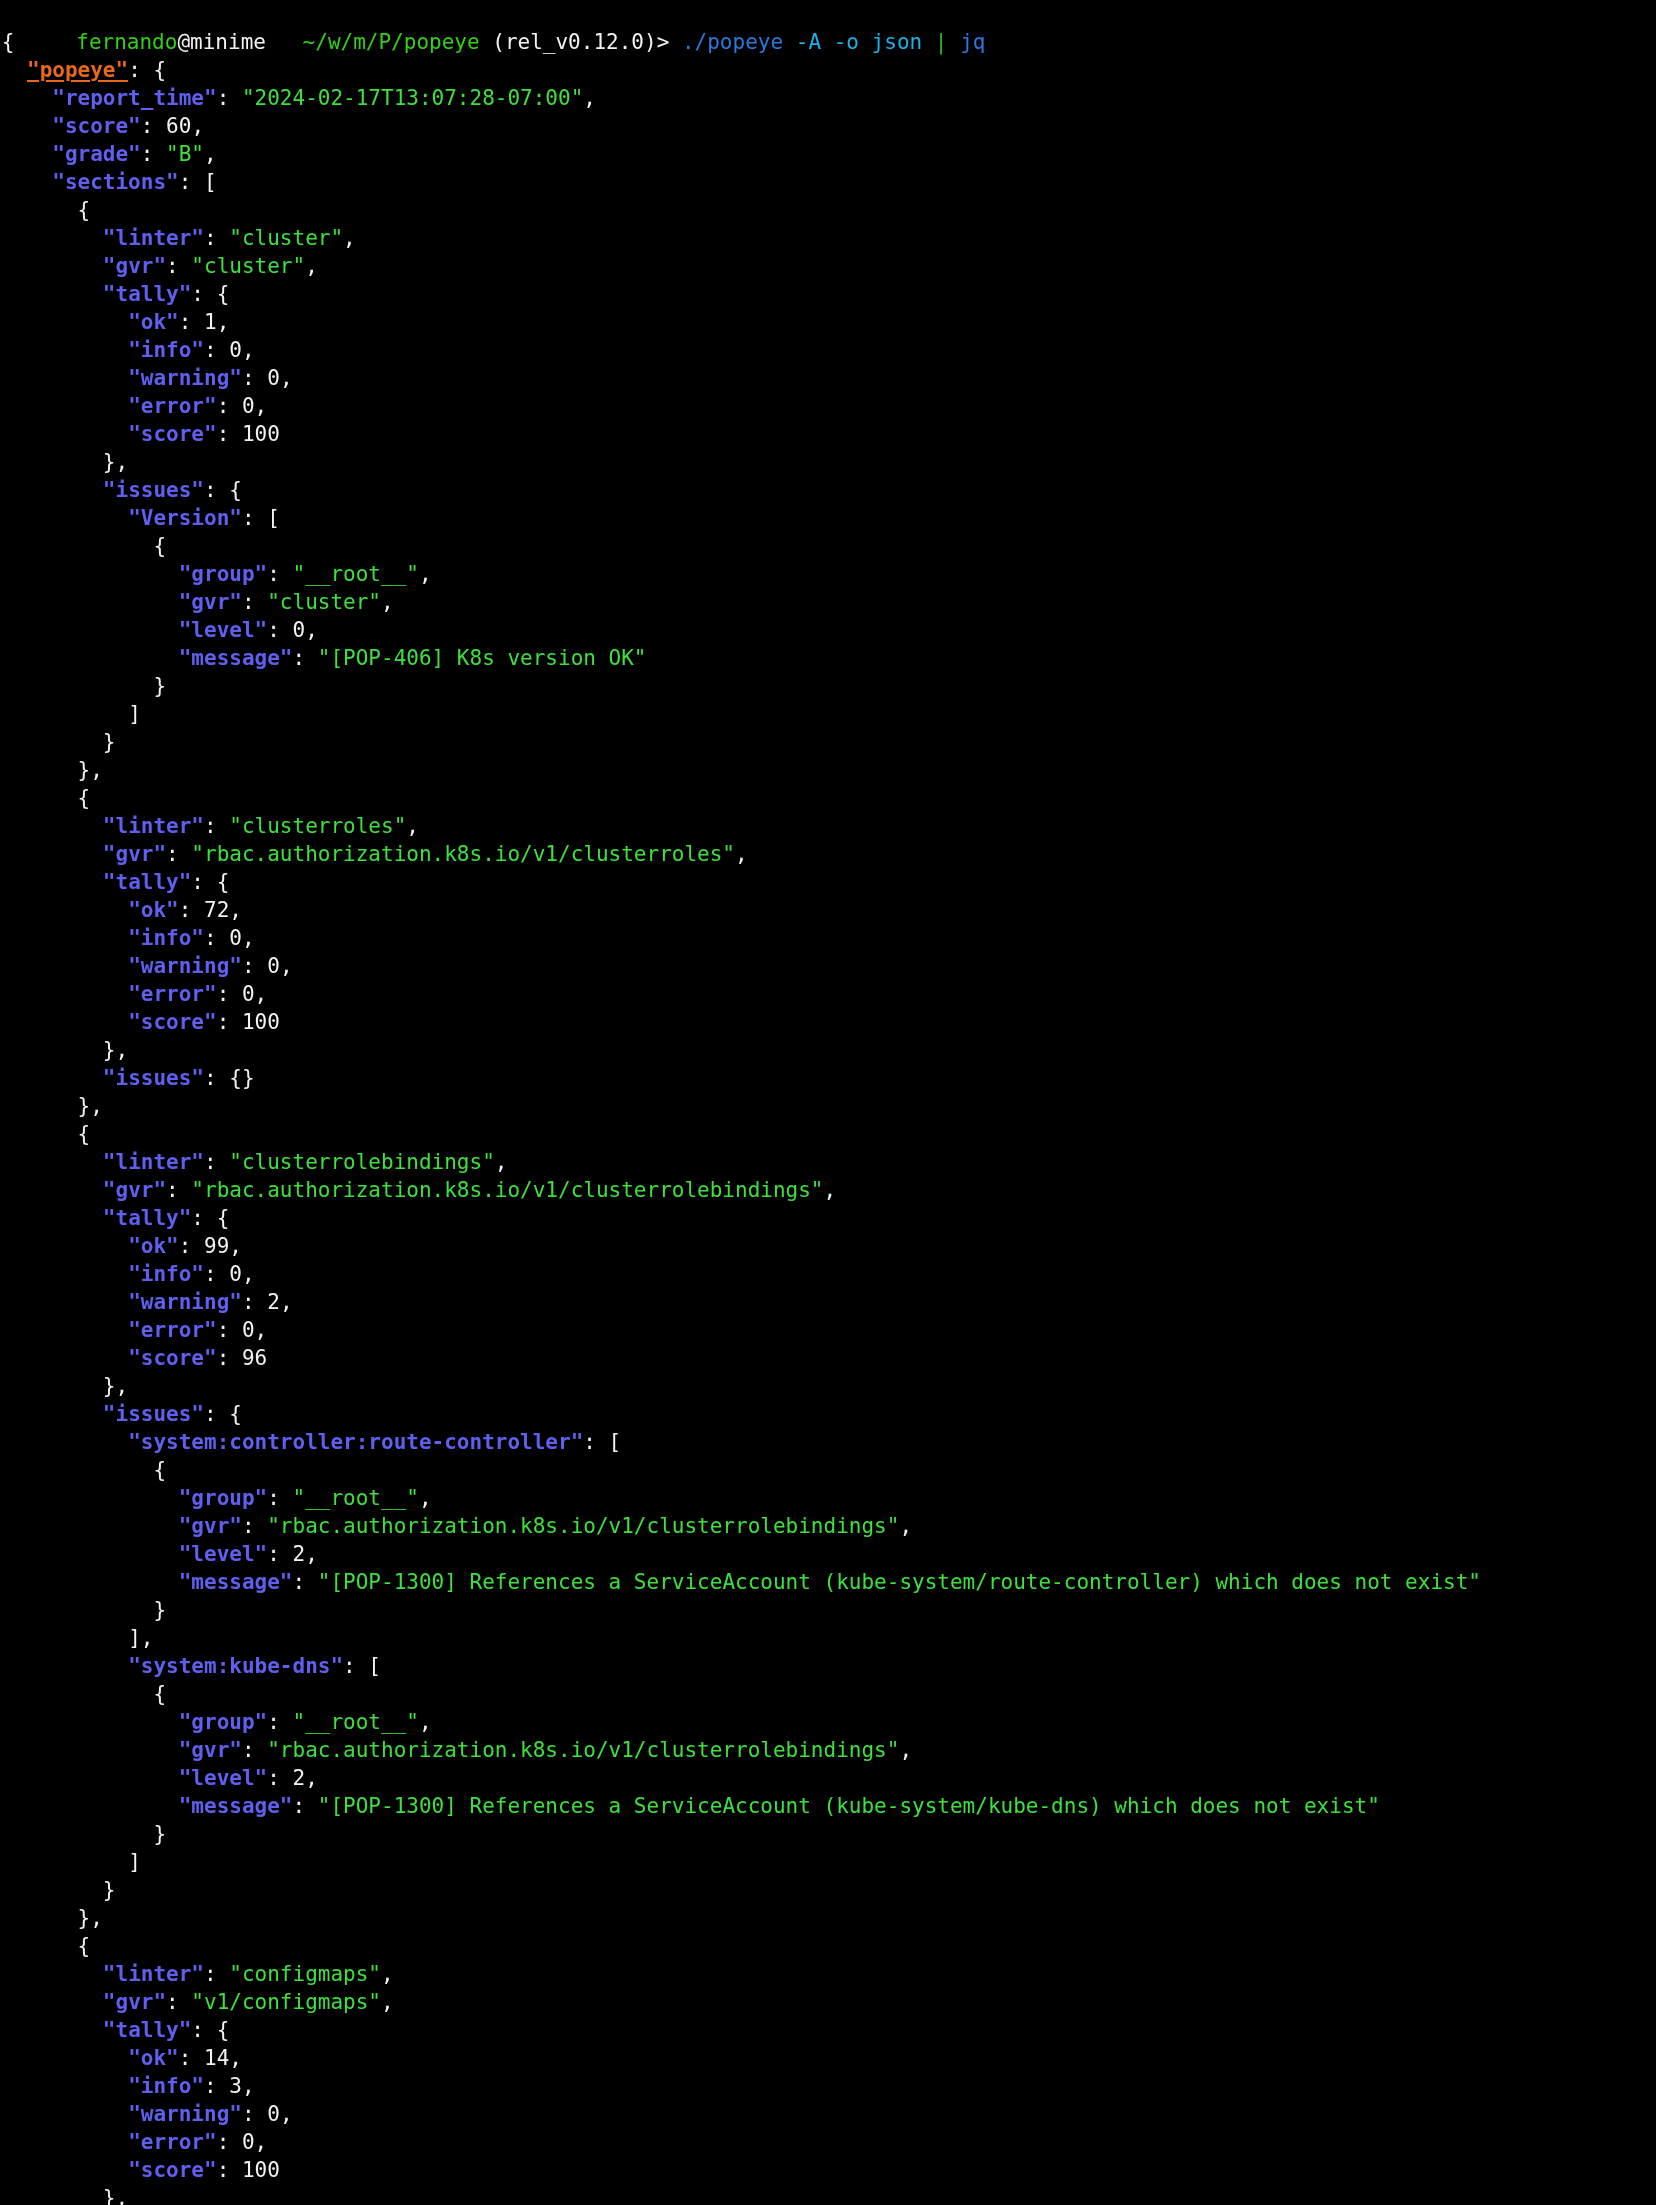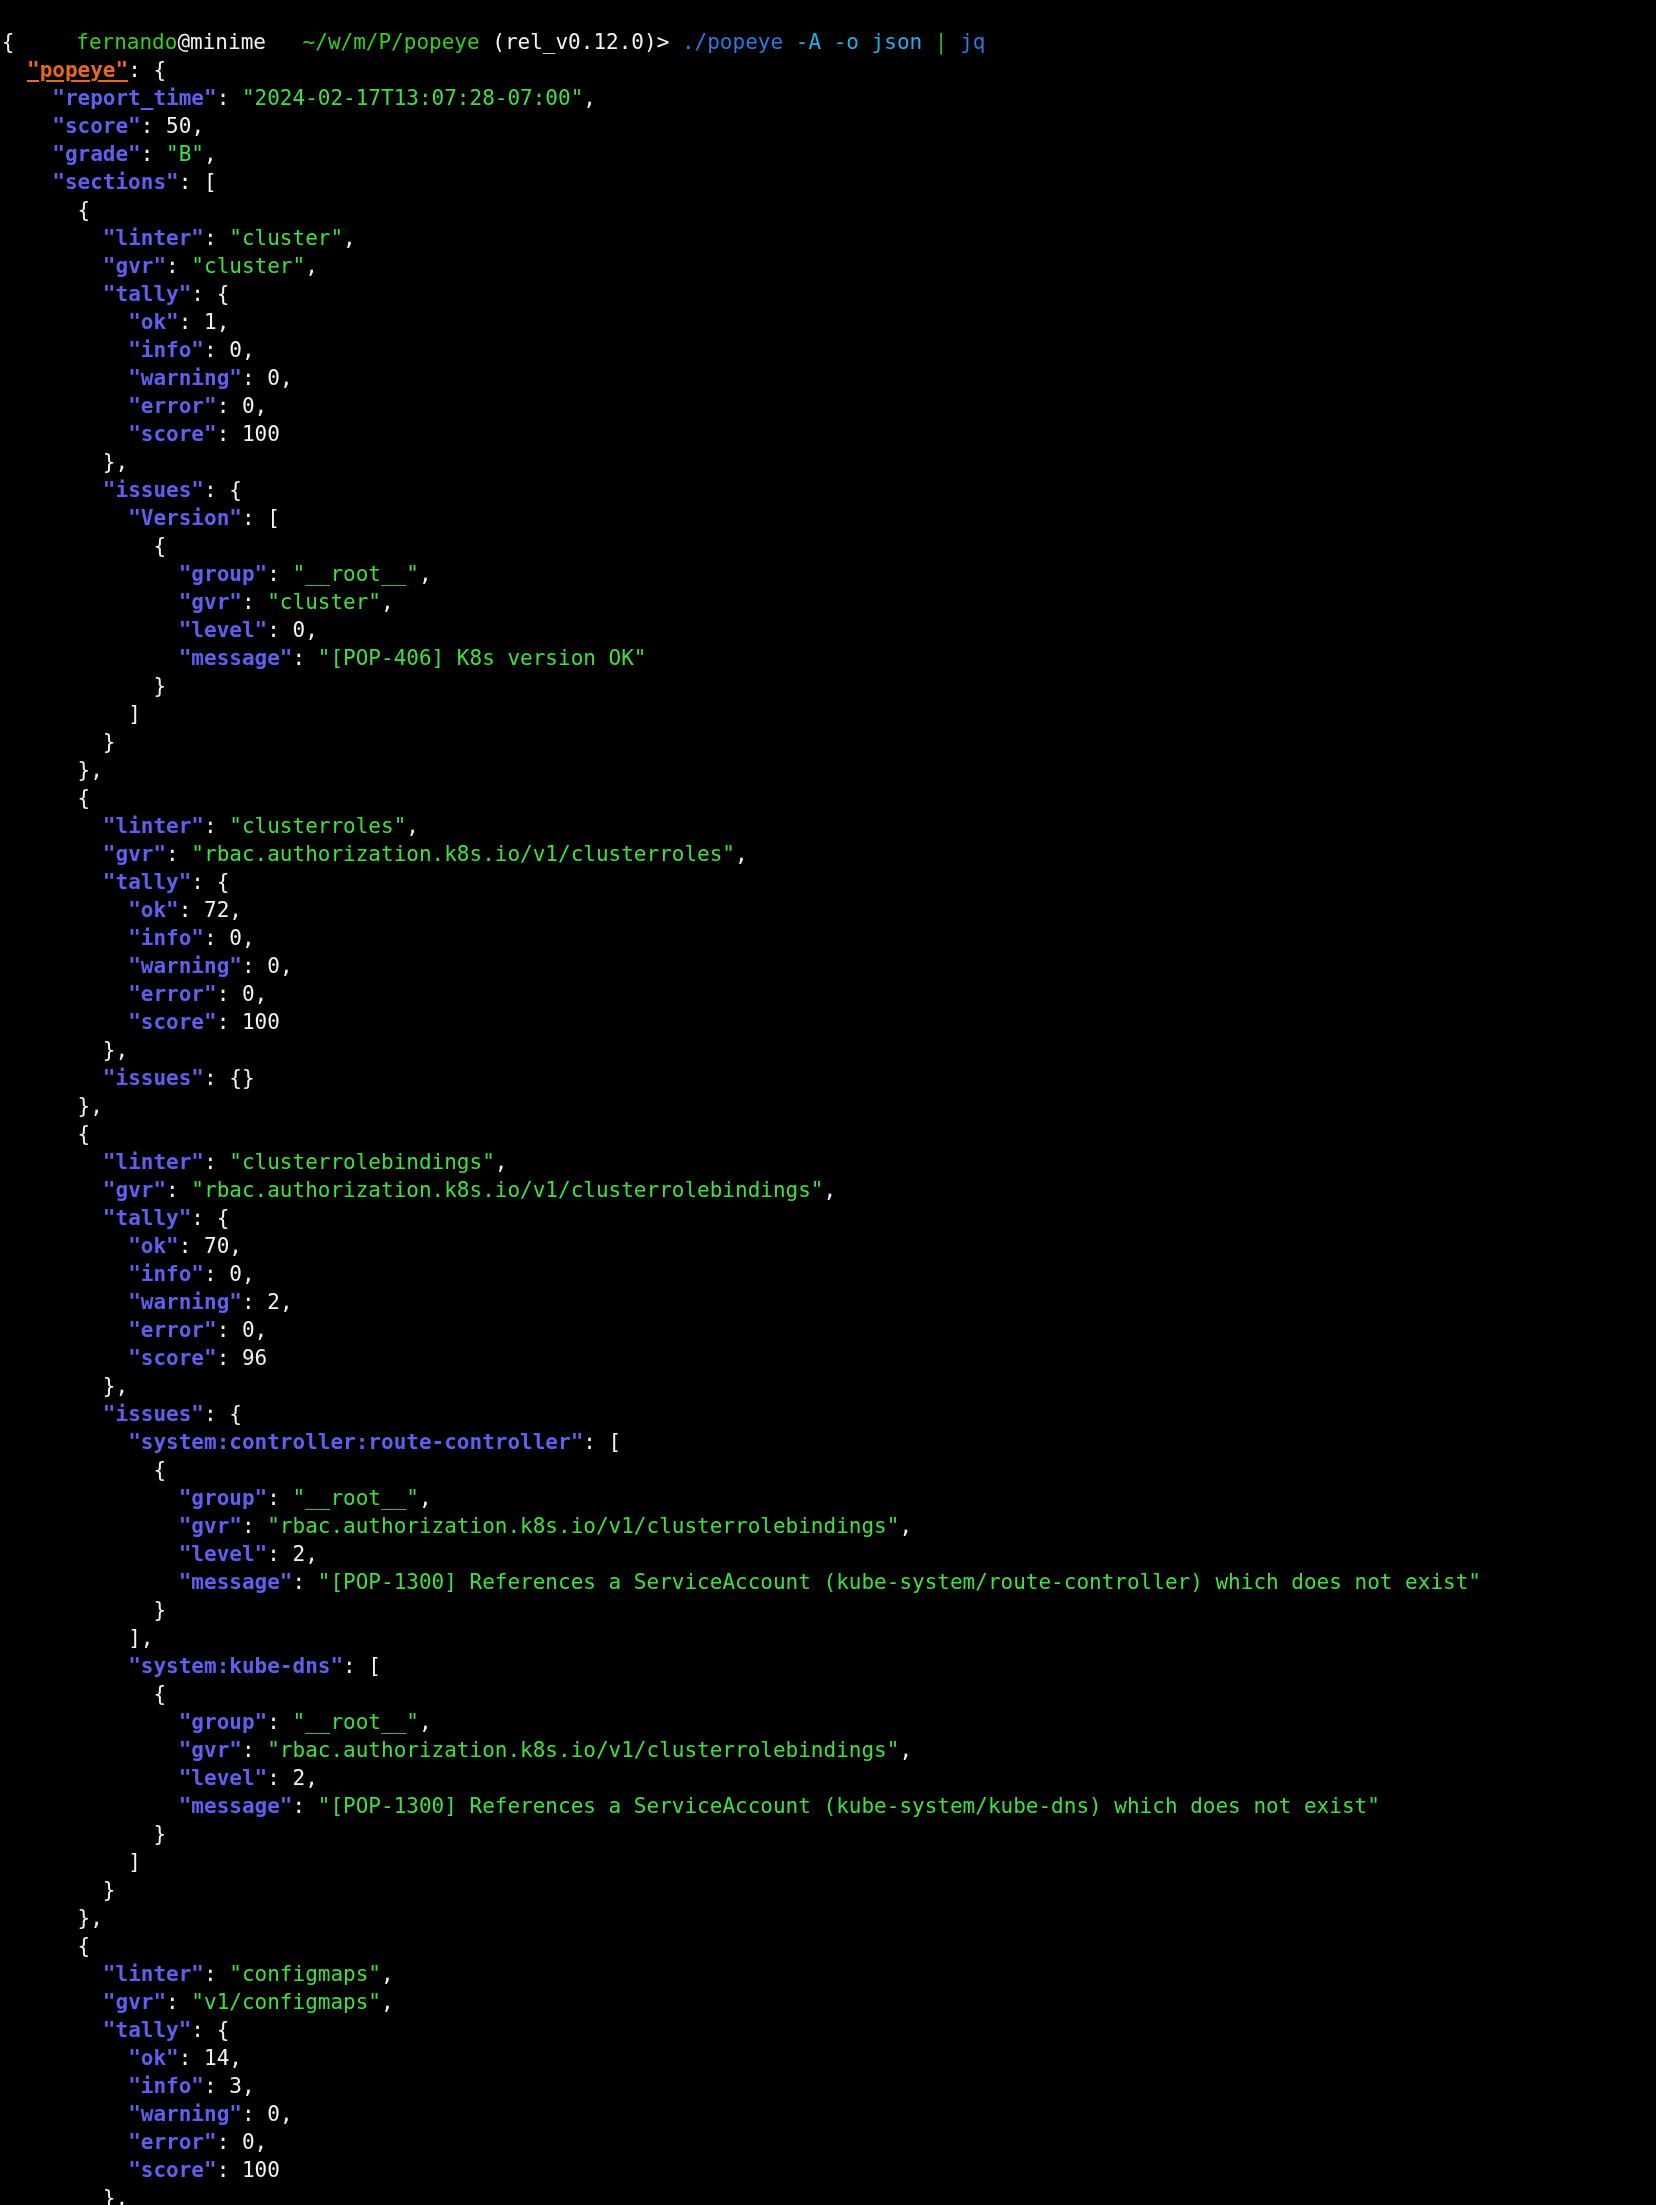--- a/index.html
+++ b/index.html
@@ -49,21 +49,21 @@
 <div id="terminal">
 
   <div class="line">
     <span class="c-green">fernando</span><span class="c-white">@</span><span class="c-white">minime</span><span class="c-white"> </span><span class="c-green">~/w/m/P/popeye</span><span class="c-white"> </span><span class="c-white">(rel_v0.12.0)&gt;</span><span class="c-white"> </span><span class="c-blue">./popeye</span><span class="c-white"> </span><span class="c-cyan">-A -o json</span><span class="c-white"> </span><span class="c-pipe">|</span><span class="c-white"> </span><span class="c-blue">jq</span>
   </div>
 
   <div id="json-output">
       <div class="line"><span></span><span class="c-punct">{</span></div>
       <div class="line"><span>  </span><span class="c-popeye">"popeye"</span><span class="c-punct">: {</span></div>
       <div class="line"><span>    </span><span class="c-key">"report_time"</span><span class="c-punct">: </span><span class="c-str">"2024-02-17T13:07:28-07:00"</span><span class="c-punct">,</span></div>
-      <div class="line"><span>    </span><span class="c-key">"score"</span><span class="c-punct">: </span><span class="c-num">50</span><span class="c-punct">,</span></div>
+      <div class="line"><span>    </span><span class="c-key">"score"</span><span class="c-punct">: </span><span class="c-num">60</span><span class="c-punct">,</span></div>
       <div class="line"><span>    </span><span class="c-key">"grade"</span><span class="c-punct">: </span><span class="c-str">"B"</span><span class="c-punct">,</span></div>
       <div class="line"><span>    </span><span class="c-key">"sections"</span><span class="c-punct">: [</span></div>
       <div class="line"><span>      </span><span class="c-punct">{</span></div>
       <div class="line"><span>        </span><span class="c-key">"linter"</span><span class="c-punct">: </span><span class="c-str">"cluster"</span><span class="c-punct">,</span></div>
       <div class="line"><span>        </span><span class="c-key">"gvr"</span><span class="c-punct">: </span><span class="c-str">"cluster"</span><span class="c-punct">,</span></div>
       <div class="line"><span>        </span><span class="c-key">"tally"</span><span class="c-punct">: {</span></div>
       <div class="line"><span>          </span><span class="c-key">"ok"</span><span class="c-punct">: </span><span class="c-num">1</span><span class="c-punct">,</span></div>
       <div class="line"><span>          </span><span class="c-key">"info"</span><span class="c-punct">: </span><span class="c-num">0</span><span class="c-punct">,</span></div>
       <div class="line"><span>          </span><span class="c-key">"warning"</span><span class="c-punct">: </span><span class="c-num">0</span><span class="c-punct">,</span></div>
       <div class="line"><span>          </span><span class="c-key">"error"</span><span class="c-punct">: </span><span class="c-num">0</span><span class="c-punct">,</span></div>
@@ -89,21 +89,21 @@
       <div class="line"><span>          </span><span class="c-key">"warning"</span><span class="c-punct">: </span><span class="c-num">0</span><span class="c-punct">,</span></div>
       <div class="line"><span>          </span><span class="c-key">"error"</span><span class="c-punct">: </span><span class="c-num">0</span><span class="c-punct">,</span></div>
       <div class="line"><span>          </span><span class="c-key">"score"</span><span class="c-punct">: </span><span class="c-num">100</span></div>
       <div class="line"><span>        </span><span class="c-punct">},</span></div>
       <div class="line"><span>        </span><span class="c-key">"issues"</span><span class="c-punct">: {}</span></div>
       <div class="line"><span>      </span><span class="c-punct">},</span></div>
       <div class="line"><span>      </span><span class="c-punct">{</span></div>
       <div class="line"><span>        </span><span class="c-key">"linter"</span><span class="c-punct">: </span><span class="c-str">"clusterrolebindings"</span><span class="c-punct">,</span></div>
       <div class="line"><span>        </span><span class="c-key">"gvr"</span><span class="c-punct">: </span><span class="c-str">"rbac.authorization.k8s.io/v1/clusterrolebindings"</span><span class="c-punct">,</span></div>
       <div class="line"><span>        </span><span class="c-key">"tally"</span><span class="c-punct">: {</span></div>
-      <div class="line"><span>          </span><span class="c-key">"ok"</span><span class="c-punct">: </span><span class="c-num">70</span><span class="c-punct">,</span></div>
+      <div class="line"><span>          </span><span class="c-key">"ok"</span><span class="c-punct">: </span><span class="c-num">99</span><span class="c-punct">,</span></div>
       <div class="line"><span>          </span><span class="c-key">"info"</span><span class="c-punct">: </span><span class="c-num">0</span><span class="c-punct">,</span></div>
       <div class="line"><span>          </span><span class="c-key">"warning"</span><span class="c-punct">: </span><span class="c-num">2</span><span class="c-punct">,</span></div>
       <div class="line"><span>          </span><span class="c-key">"error"</span><span class="c-punct">: </span><span class="c-num">0</span><span class="c-punct">,</span></div>
       <div class="line"><span>          </span><span class="c-key">"score"</span><span class="c-punct">: </span><span class="c-num">96</span></div>
       <div class="line"><span>        </span><span class="c-punct">},</span></div>
       <div class="line"><span>        </span><span class="c-key">"issues"</span><span class="c-punct">: {</span></div>
       <div class="line"><span>          </span><span class="c-key">"system:controller:route-controller"</span><span class="c-punct">: [</span></div>
       <div class="line"><span>            </span><span class="c-punct">{</span></div>
       <div class="line"><span>              </span><span class="c-key">"group"</span><span class="c-punct">: </span><span class="c-str">"__root__"</span><span class="c-punct">,</span></div>
       <div class="line"><span>              </span><span class="c-key">"gvr"</span><span class="c-punct">: </span><span class="c-str">"rbac.authorization.k8s.io/v1/clusterrolebindings"</span><span class="c-punct">,</span></div>

